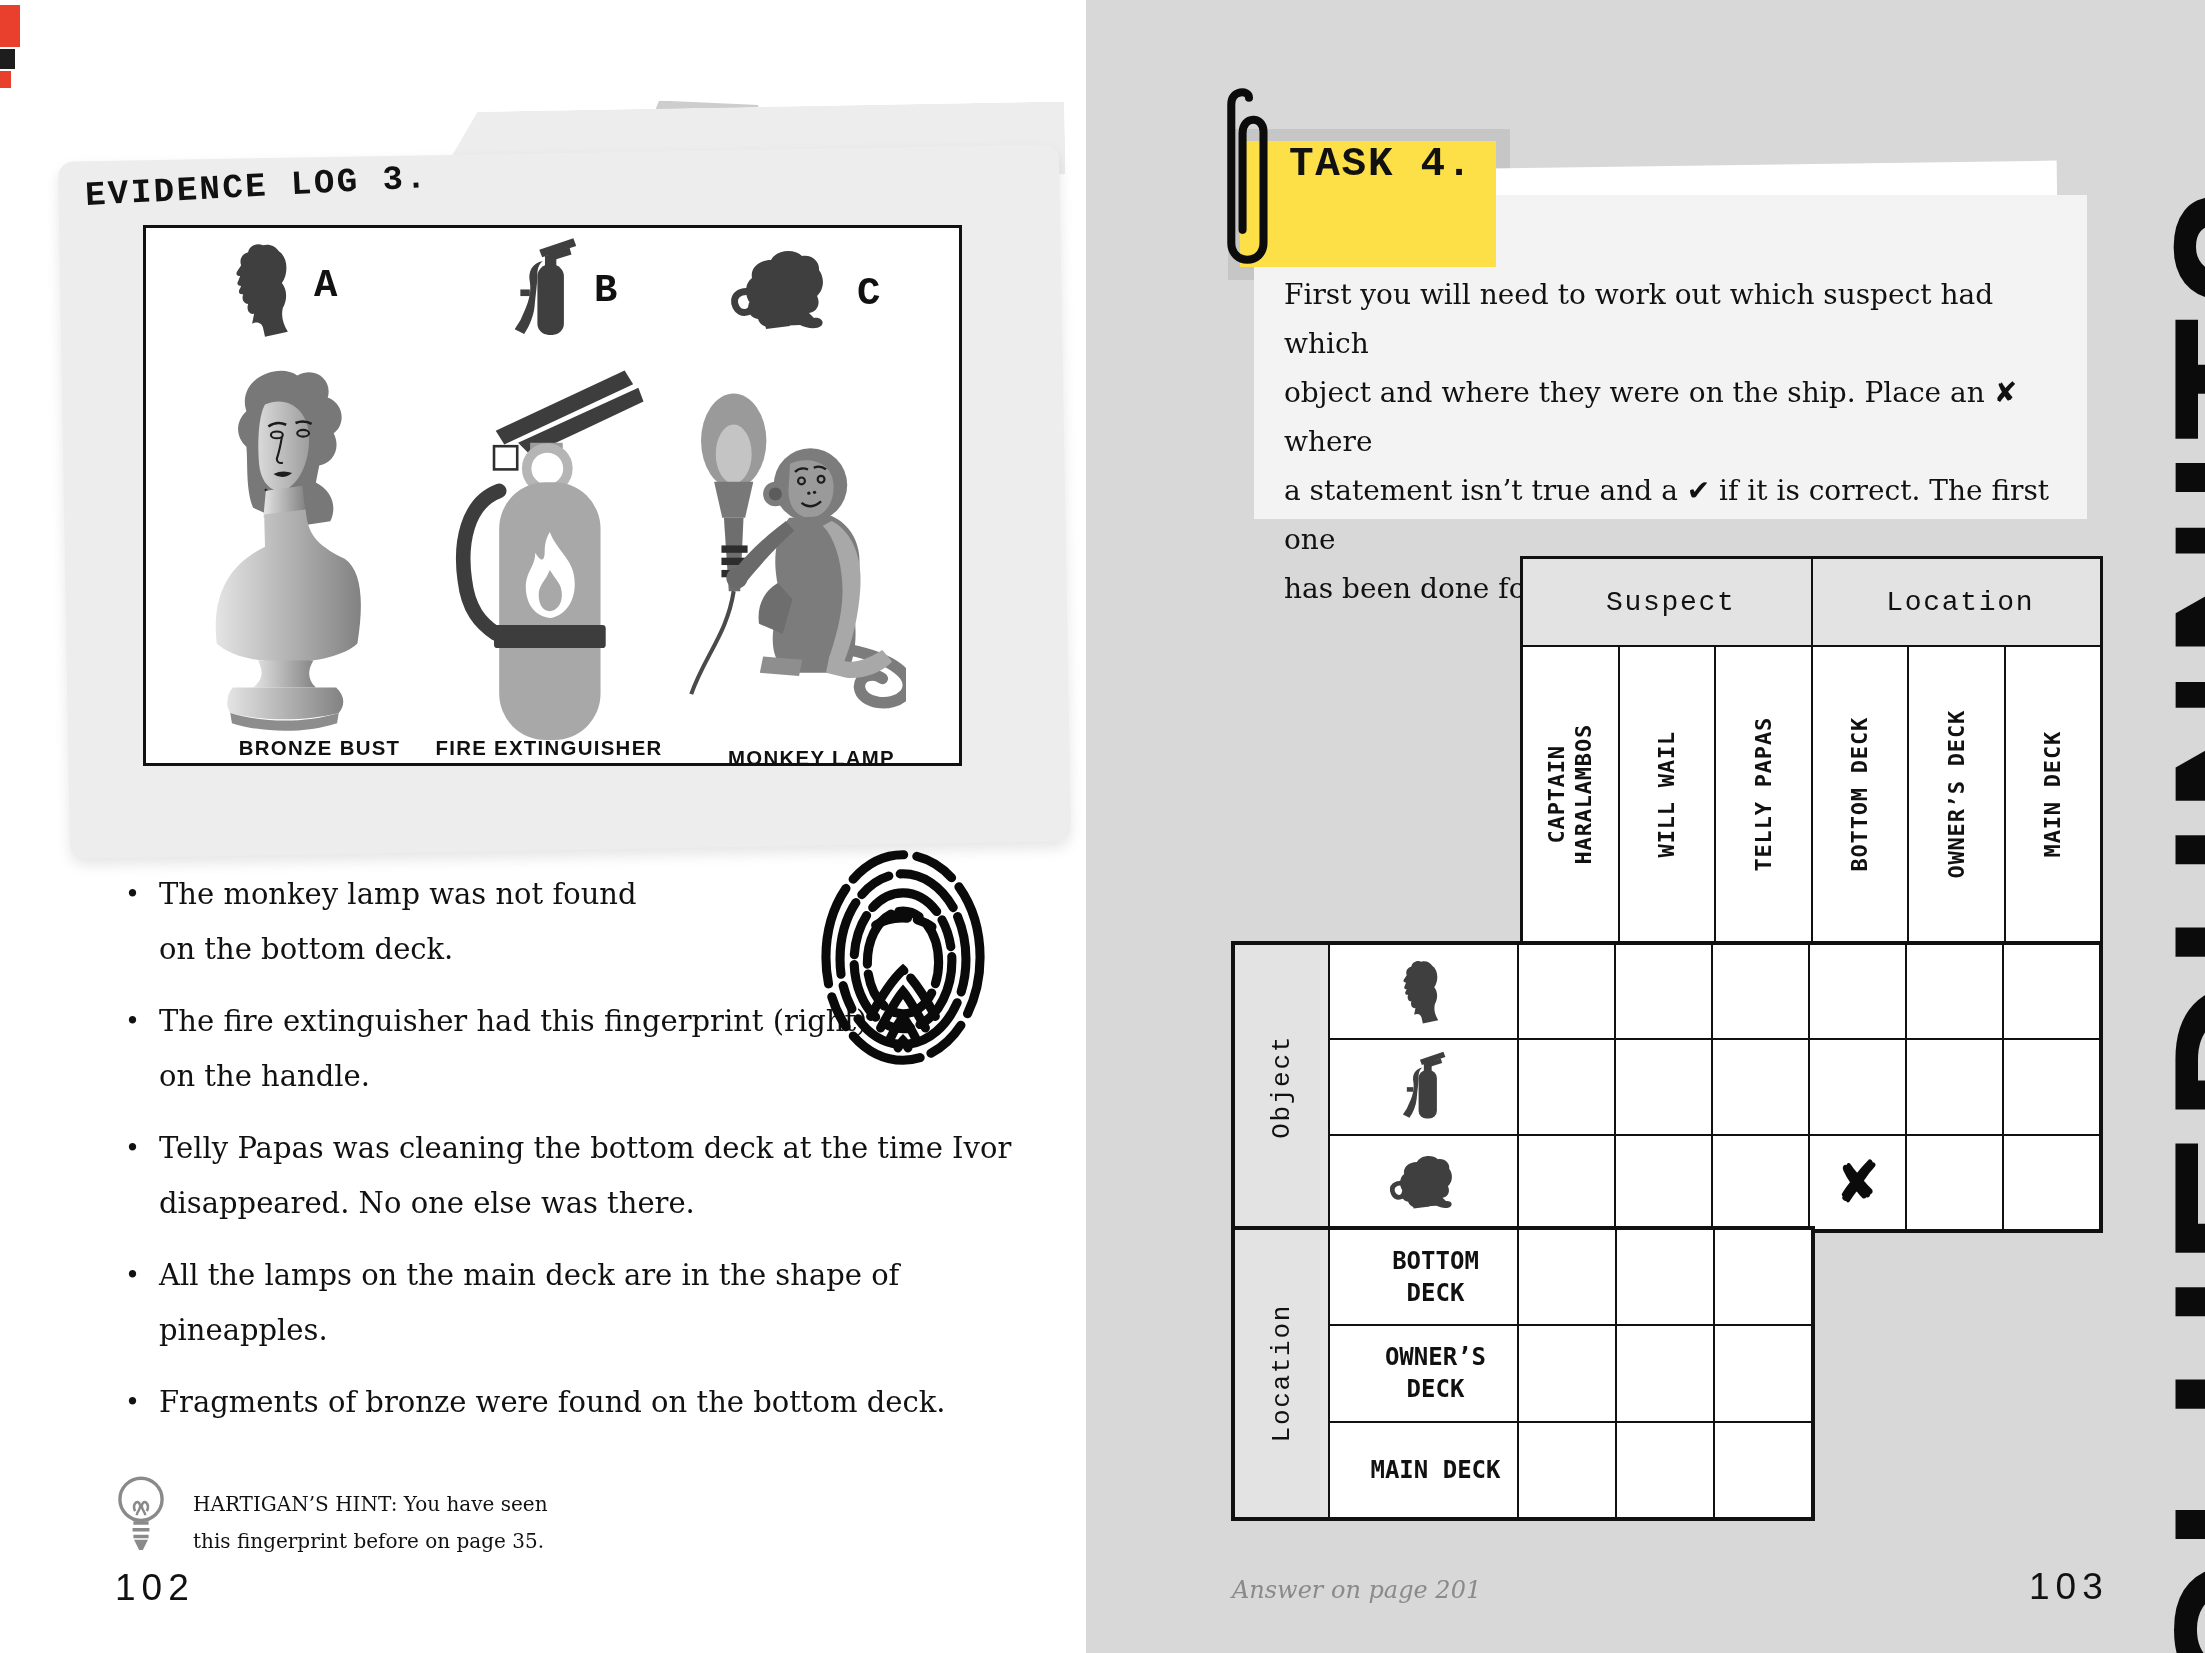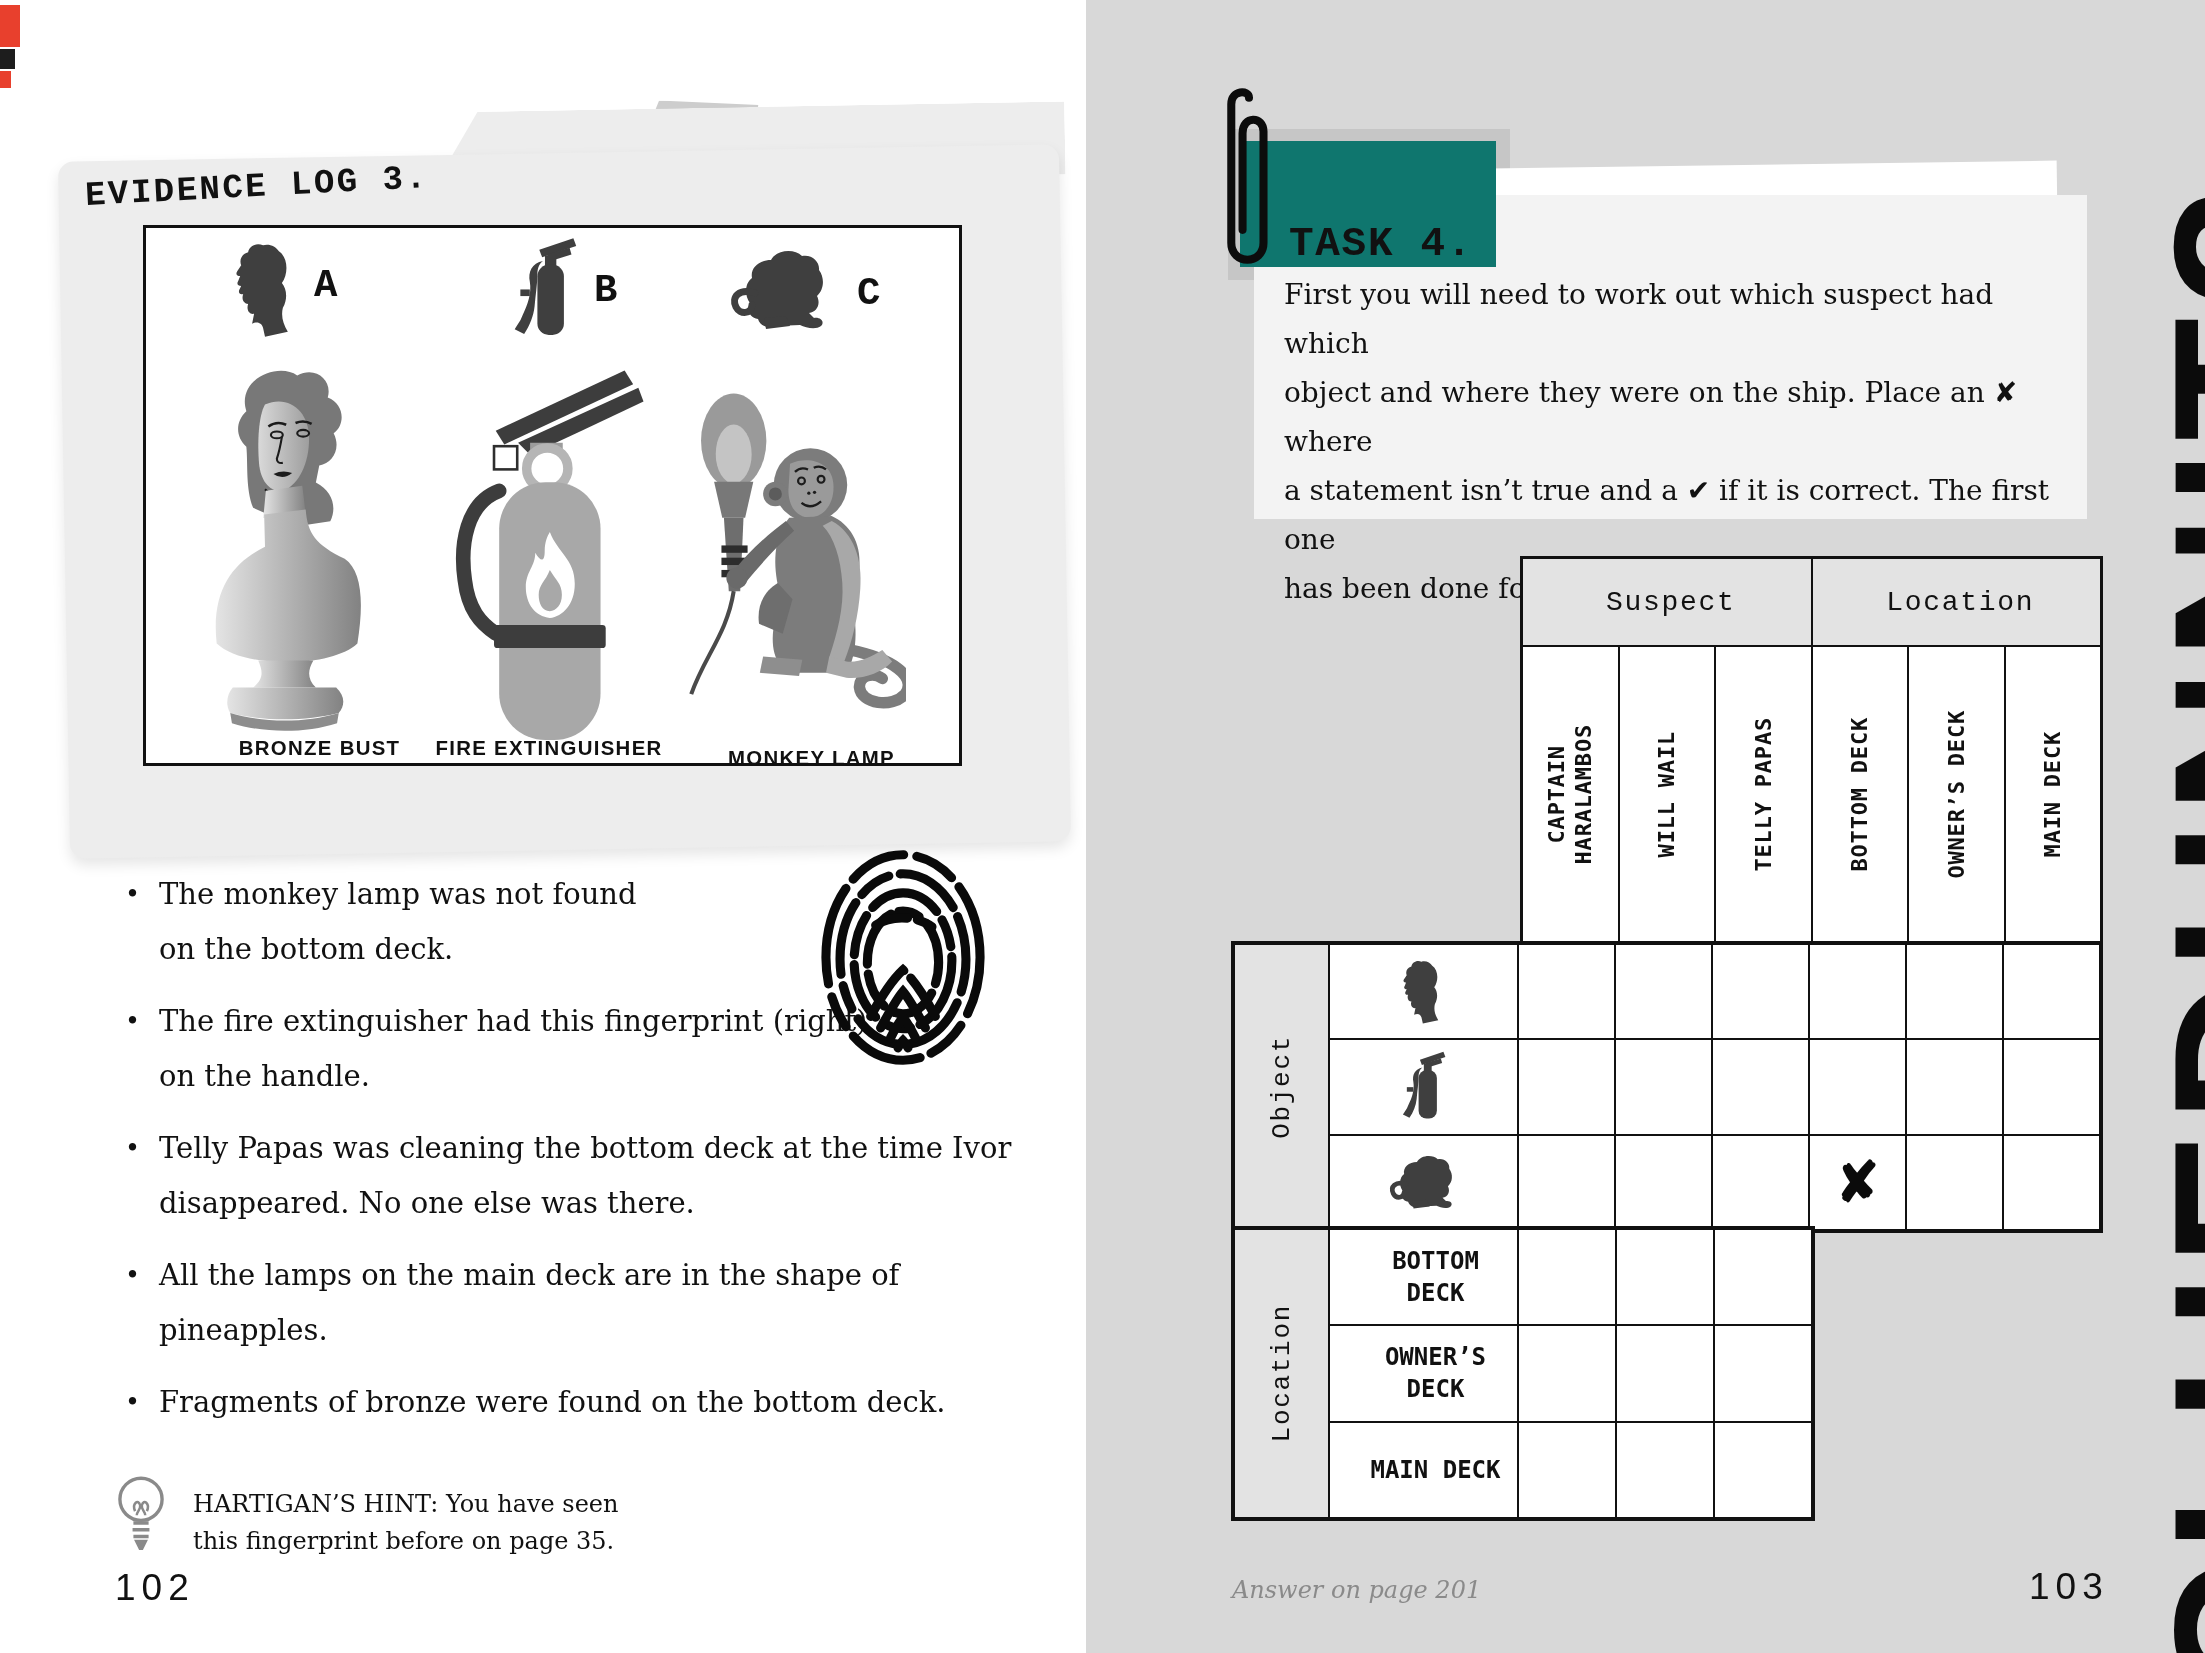--- a/index.html
+++ b/index.html
@@ -30,27 +30,27 @@
 
   
   #clues{left:120px;top:867px;width:920px;}
   #clues ul{margin:0;padding:0;list-style:none;}
   #clues li{position:relative;padding-left:39px;margin-bottom:17px;
      font-family:"DejaVu Serif","Liberation Serif",serif;font-size:29px;line-height:55px;white-space:pre-line;}
   #clues li::before{content:"•";position:absolute;left:5.1px;top:0;font-size:25.4px;}
 
   
   #hint-text{left:193px;top:1486px;width:526px;font-family:"DejaVu Serif","Liberation Serif",serif;
-     font-size:24px;line-height:37px;white-space:pre-line;}
+     font-size:20px;line-height:37px;white-space:pre-line;}
 
   .pagenum{font-size:37px;letter-spacing:6px;font-family:"Liberation Sans",sans-serif;}
 
   
   #task-backing{left:1228px;top:129px;width:282px;height:151px;background:#c6c6c6;}
-  #task-card{left:1240px;top:141px;width:256px;height:126px;background:#0f766e;display:flex;align-items:flex-end;}
+  #task-card{left:1240px;top:141px;width:256px;height:126px;background:#fde047;display:flex;align-items:flex-start;}
   #task-title{padding-left:49px;font-family:"Liberation Mono",monospace;font-weight:700;
      font-size:41px;letter-spacing:1.7px;}
 
   
   #sheet-back{left:1279px;top:166px;width:780px;height:336px;background:#ffffff;transform:rotate(-0.8deg);}
   #sheet-front{left:1254px;top:195px;width:833px;height:324px;background:#f3f3f3;}
   #instructions{left:1284px;top:270px;width:789px;font-family:"DejaVu Serif","Liberation Serif",serif;
      font-size:28px;line-height:49px;white-space:pre-line;}
 
   

